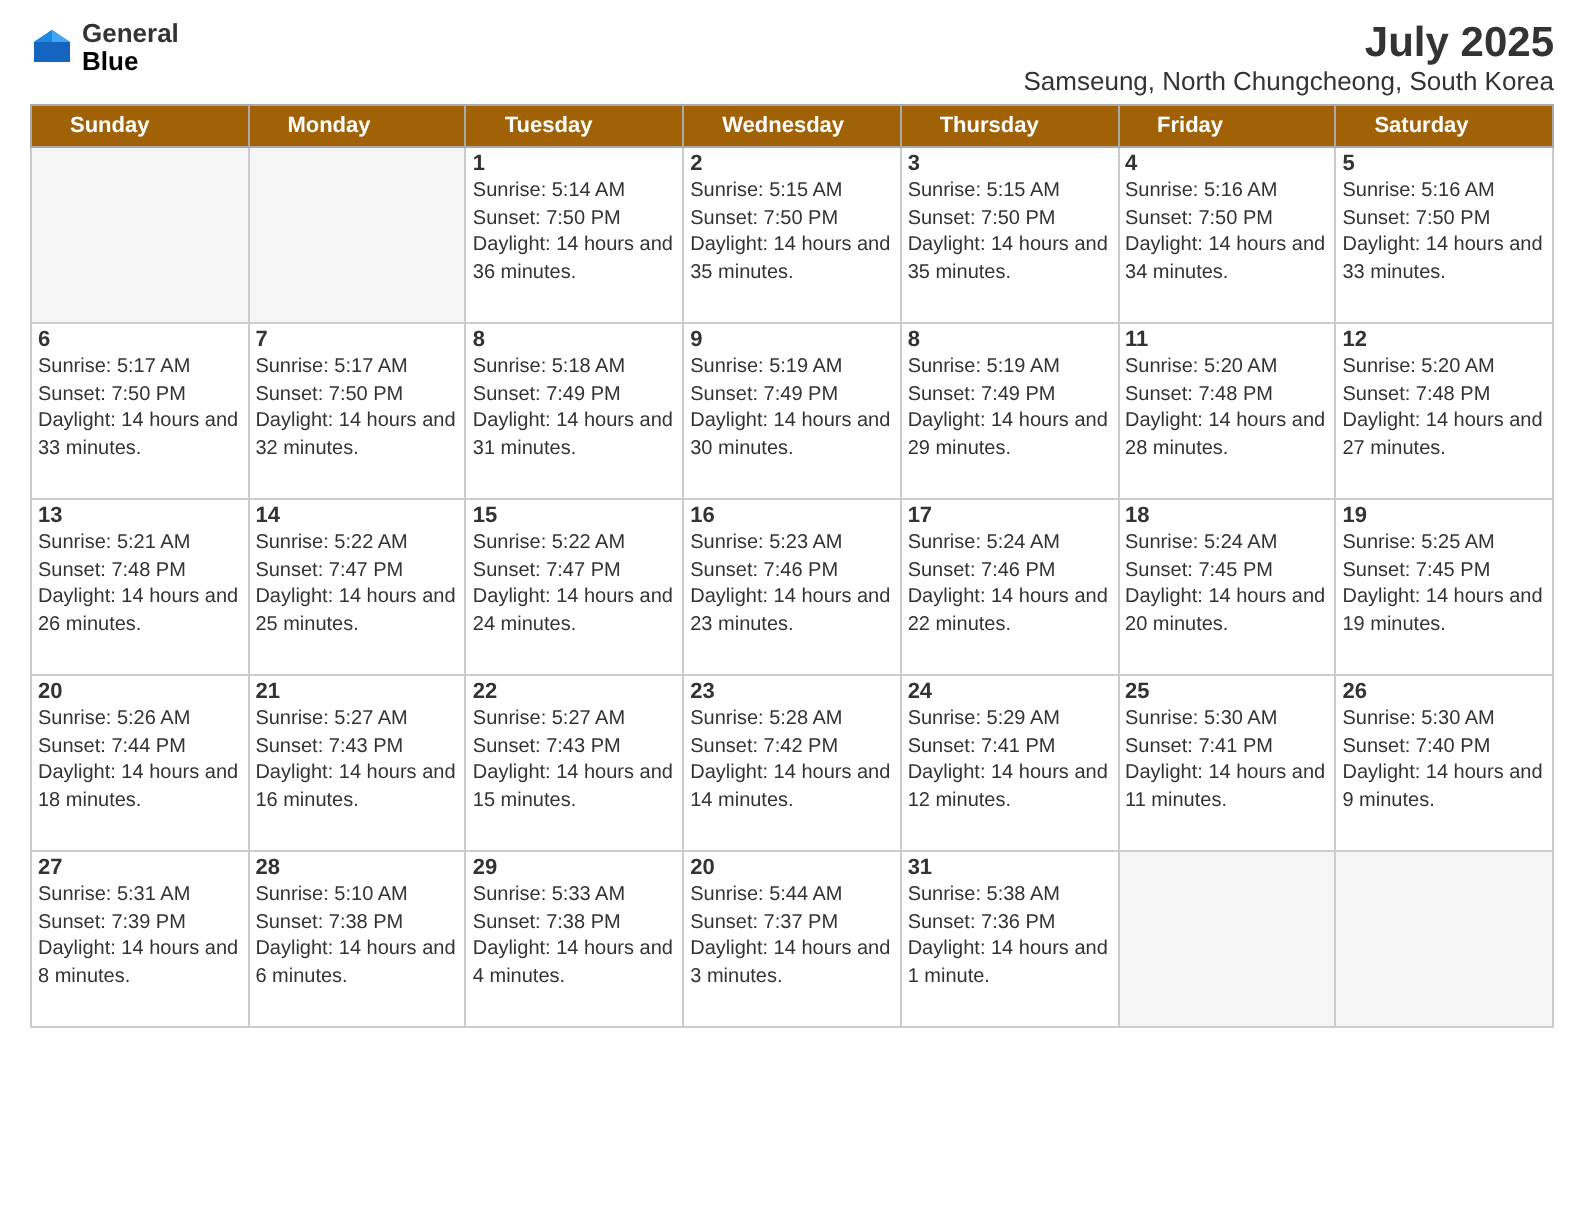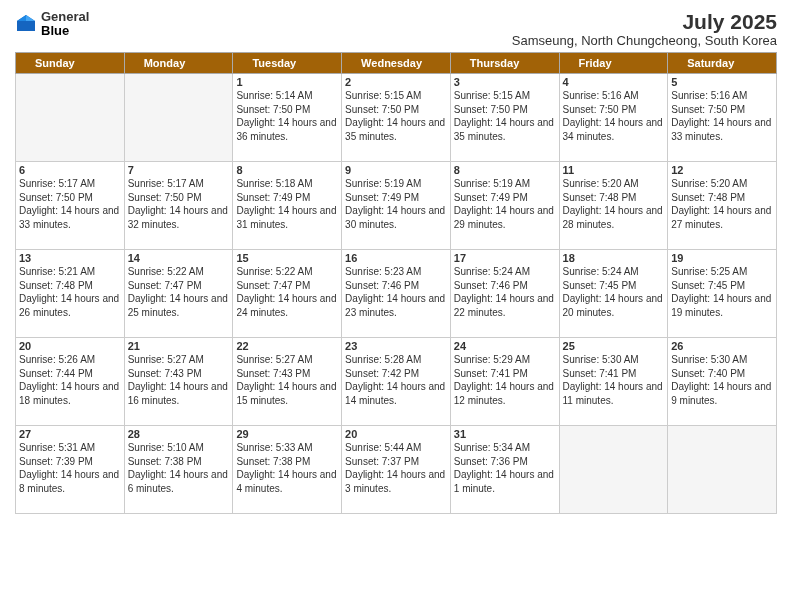--- a/index.html
+++ b/index.html
@@ -350,21 +350,21 @@
           </td>
           <td>
             <span class="day-num">20</span>
             <div class="day-info">Sunrise: 5:44 AM
 Sunset: 7:37 PM
 Daylight: 14 hours
 and 3 minutes.</div>
           </td>
           <td>
             <span class="day-num">31</span>
-            <div class="day-info">Sunrise: 5:34 AM
+            <div class="day-info">Sunrise: 5:38 AM
 Sunset: 7:36 PM
 Daylight: 14 hours
 and 1 minute.</div>
           </td>
           <td class="empty"></td>
           <td class="empty"></td>
         </tr>
       </tbody>
   </table>
 </div>

